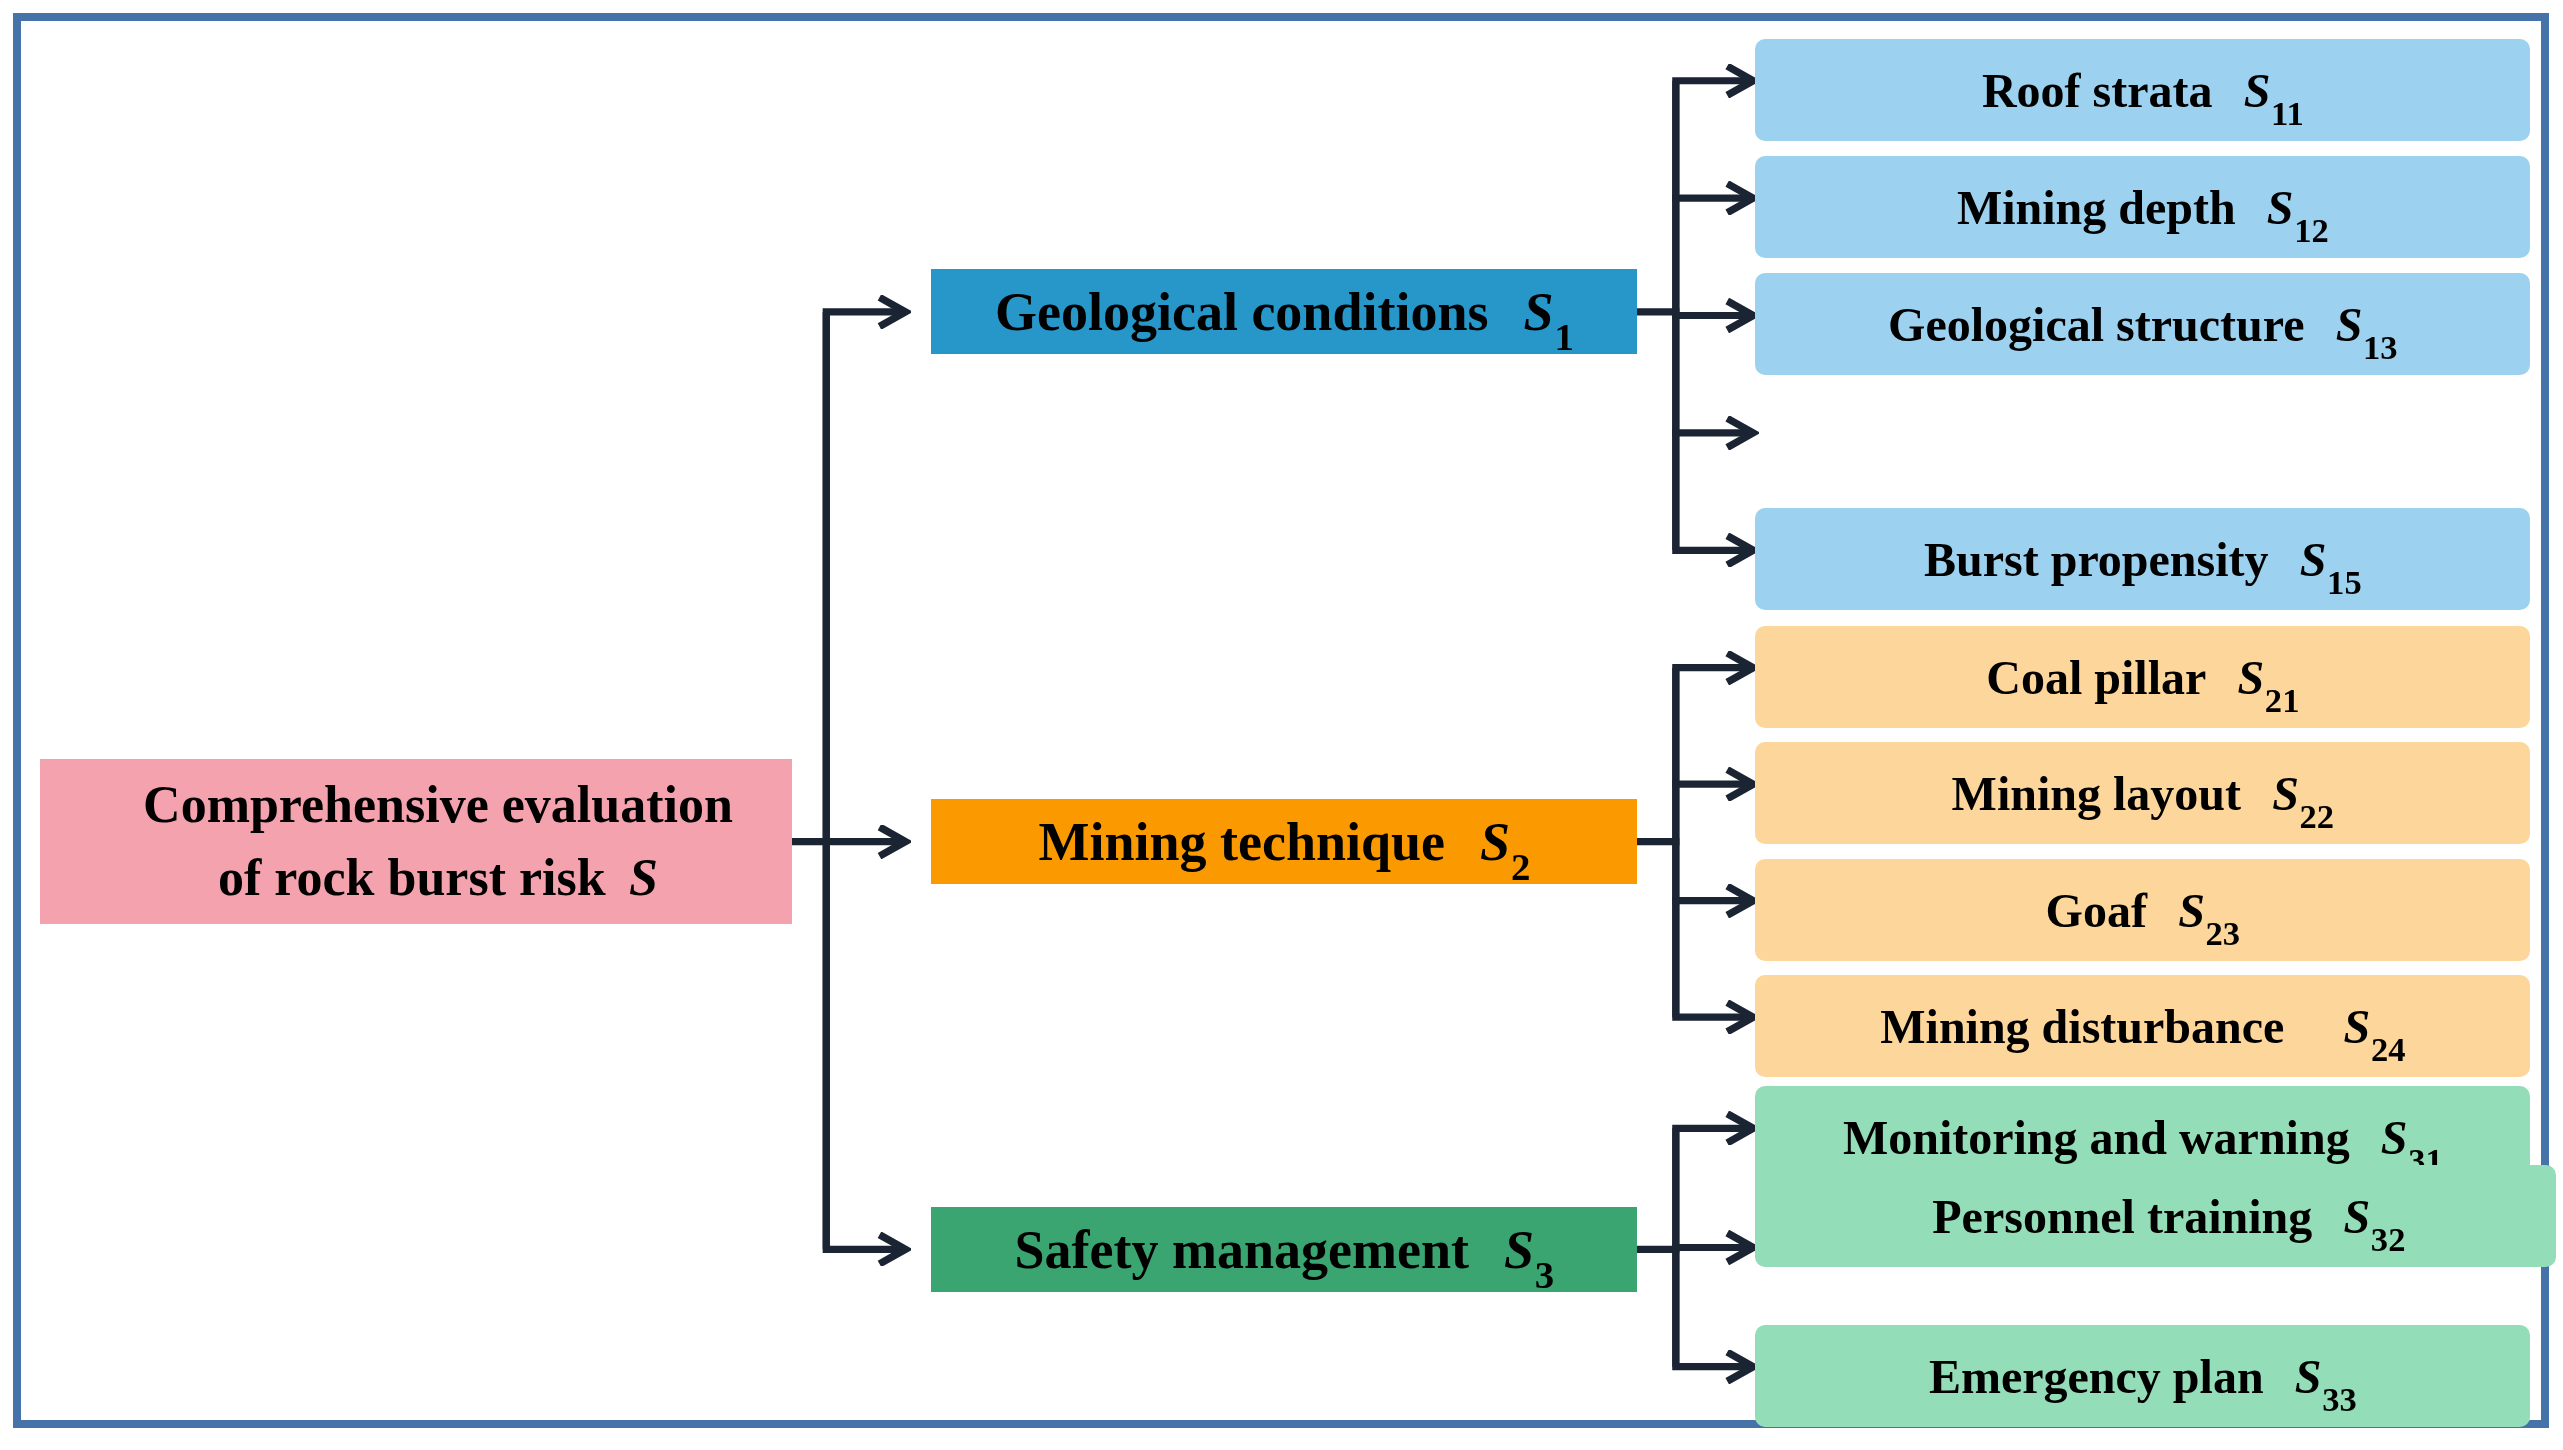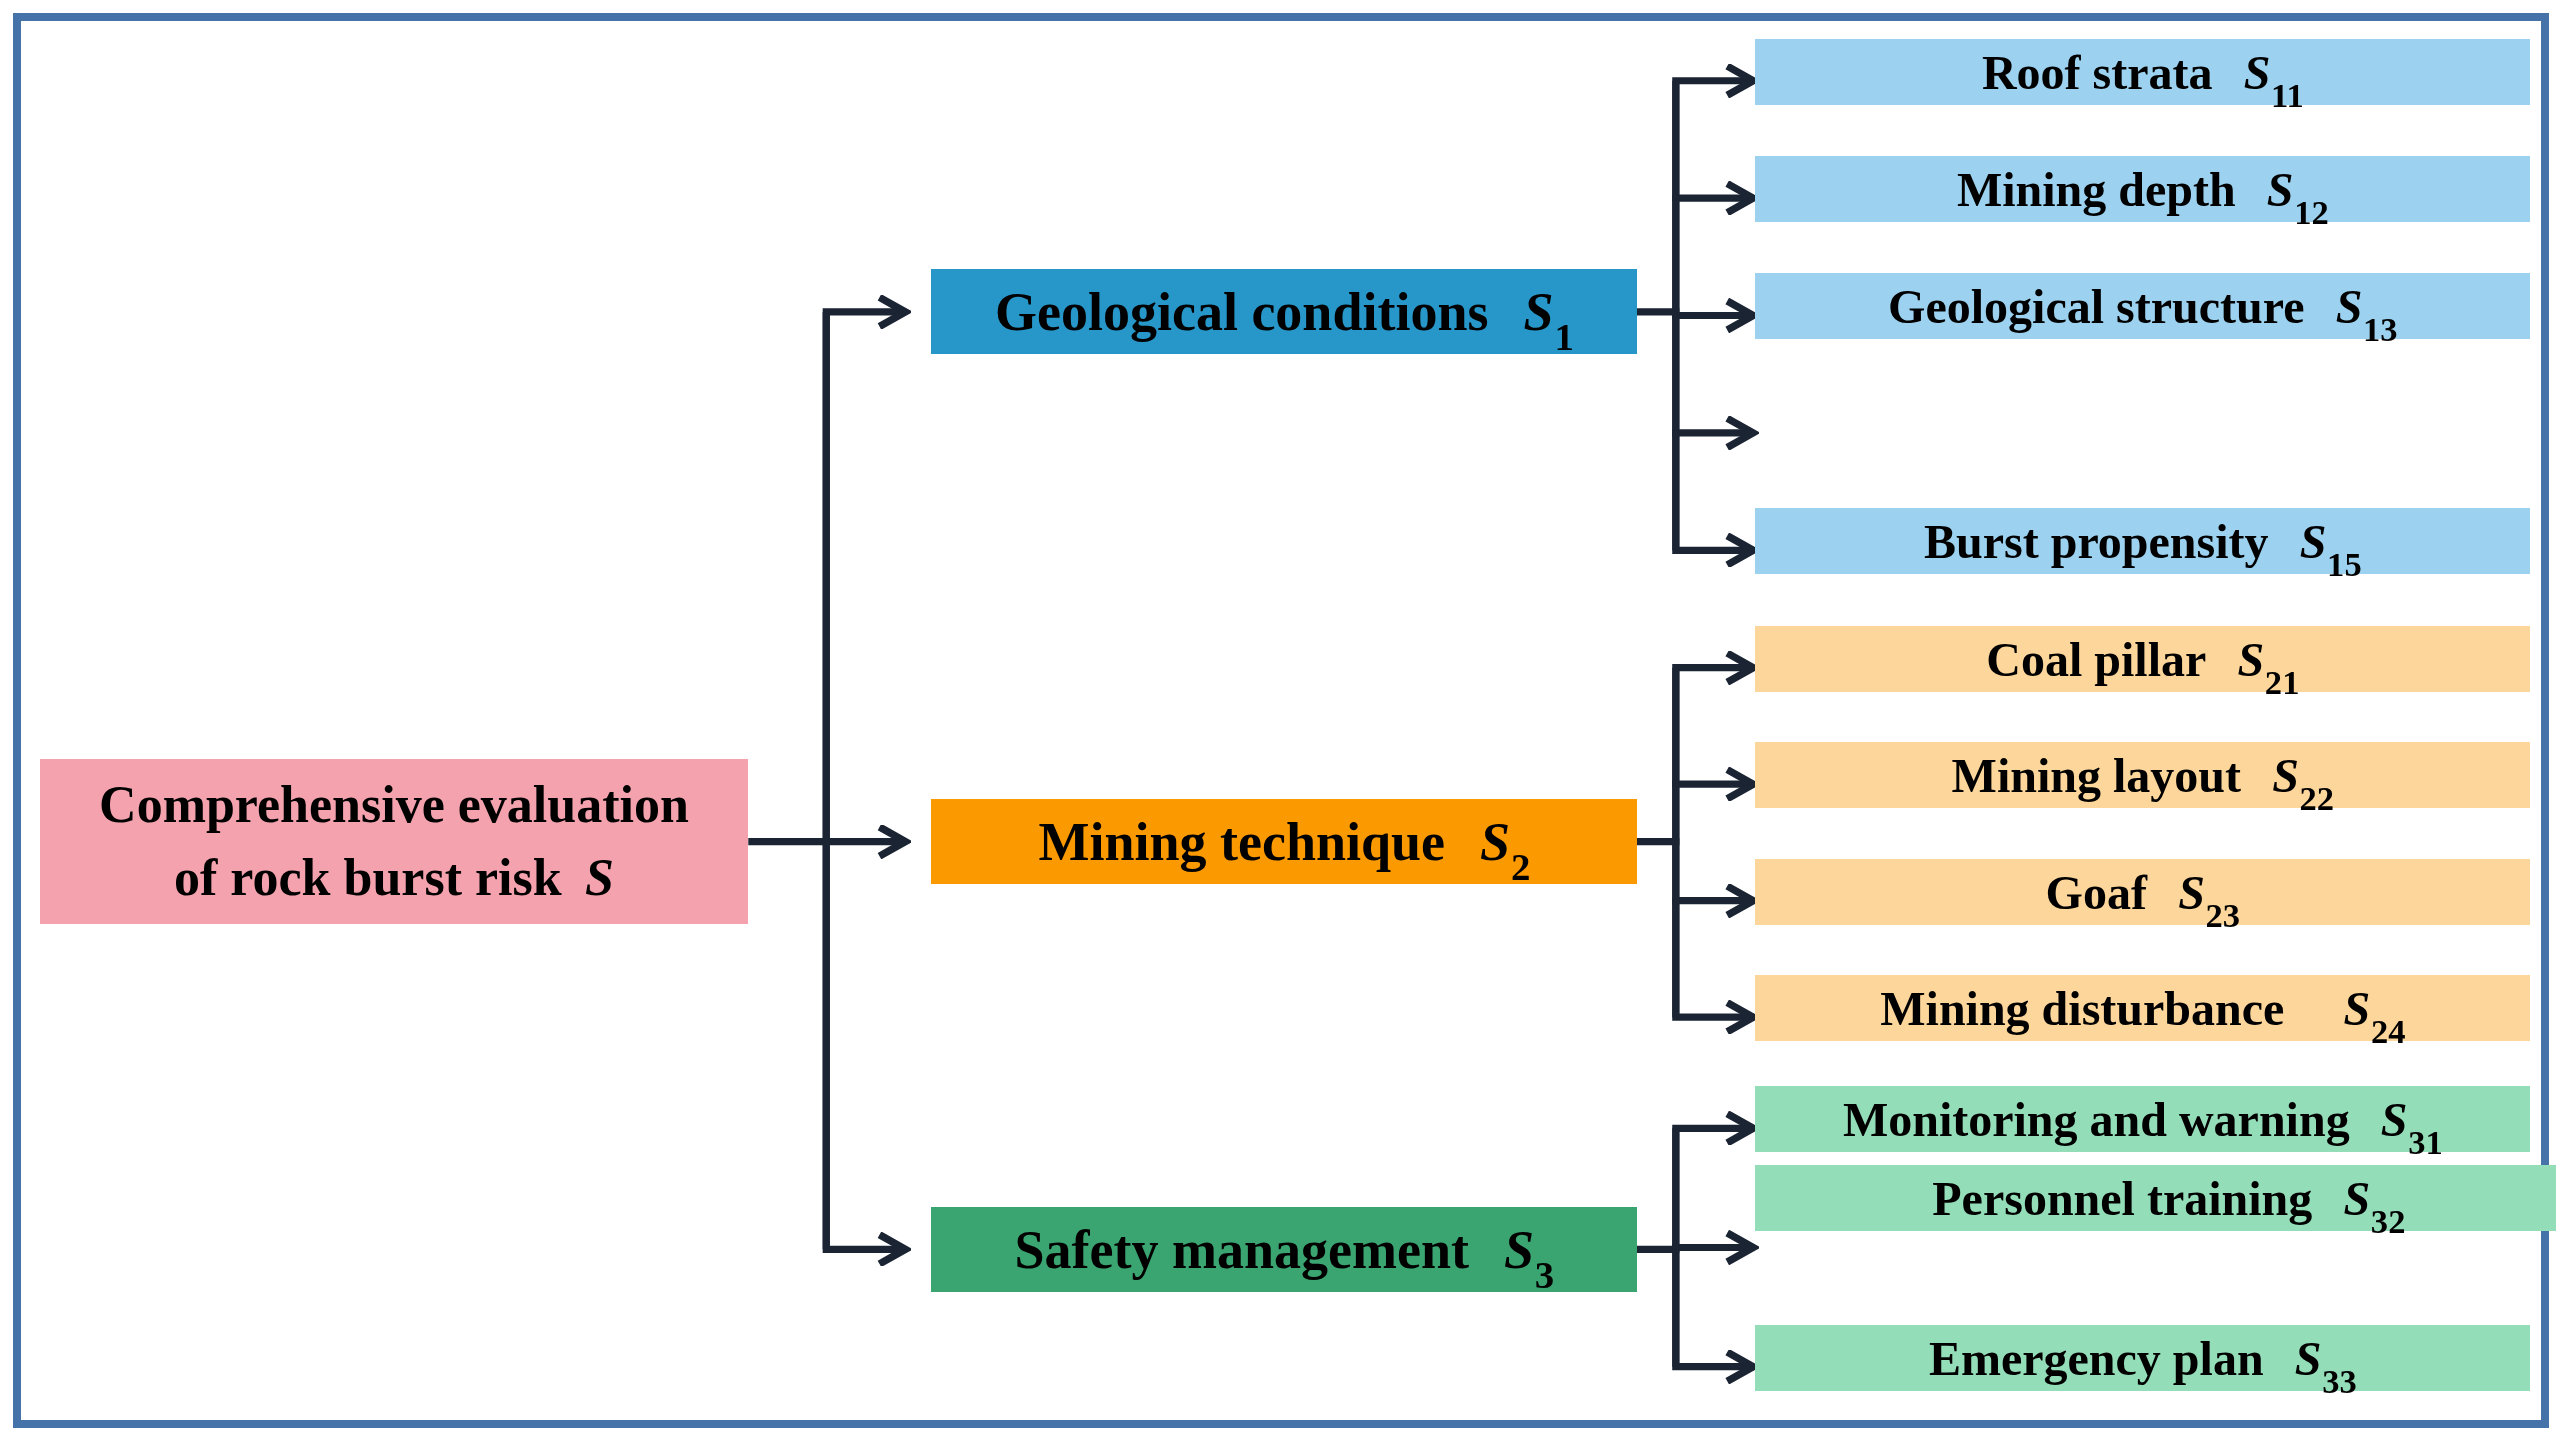--- a/index.html
+++ b/index.html
@@ -54,32 +54,34 @@
     font-weight: bold;
     white-space: nowrap;
     z-index: 2;
   }
   .root-node {
     left: 40px;  top: 759px;  width: 708px; height: 165px;
     background: var(--root-fill, #F3A2AE);
     font-size: 52px;
     line-height: 1.4;
     flex-direction: column;
+    padding-left: 44px;
   }
   .branch-node {
     left: 907px; width: 706px; height: 85px;
     font-size: 54px;
     margin-left: 24px;
   }
   .branch-1 { top: 269px;  background: var(--branch1-fill, #2797CA); }
   .branch-2 { top: 799px;  background: var(--branch2-fill, #FB9900); }
   .branch-3 { top: 1207px; background: var(--branch3-fill, #3BA571); }
   .leaf-node {
-    left: 1755px; width: 775px; height: 66px;
+    left: 1755px; width: 775px; height: 102px;
     font-size: 48px;
+    border-radius: 10px;
   }
   .leaf-b1 { background: var(--branch1-leaf-fill, #9CD2EF); }
   .leaf-b2 { background: var(--branch2-leaf-fill, #FCD69B); }
   .leaf-b3 { background: var(--branch3-leaf-fill, #94DDB9); }
   .l1 { top: 39px; }  .l2 { top: 156px; } .l3 { top: 273px; }
   .l4 { top: 391px; } .l5 { top: 508px; }
   .l6 { top: 626px; font-family: Liberation Serif, serif; } .l7 { top: 742px; } .l8 { top: 859px; } .l9 { top: 975px; gap: 28px; }
   .l10 { top: 1086px; } .l11 { top: 1165px; padding-left: 26px; } .l12 { top: 1325px; }
   .sym { margin-left: 0.65em; font-weight: bold; }
   .sym i { font-style: italic; font-weight: bold; }

